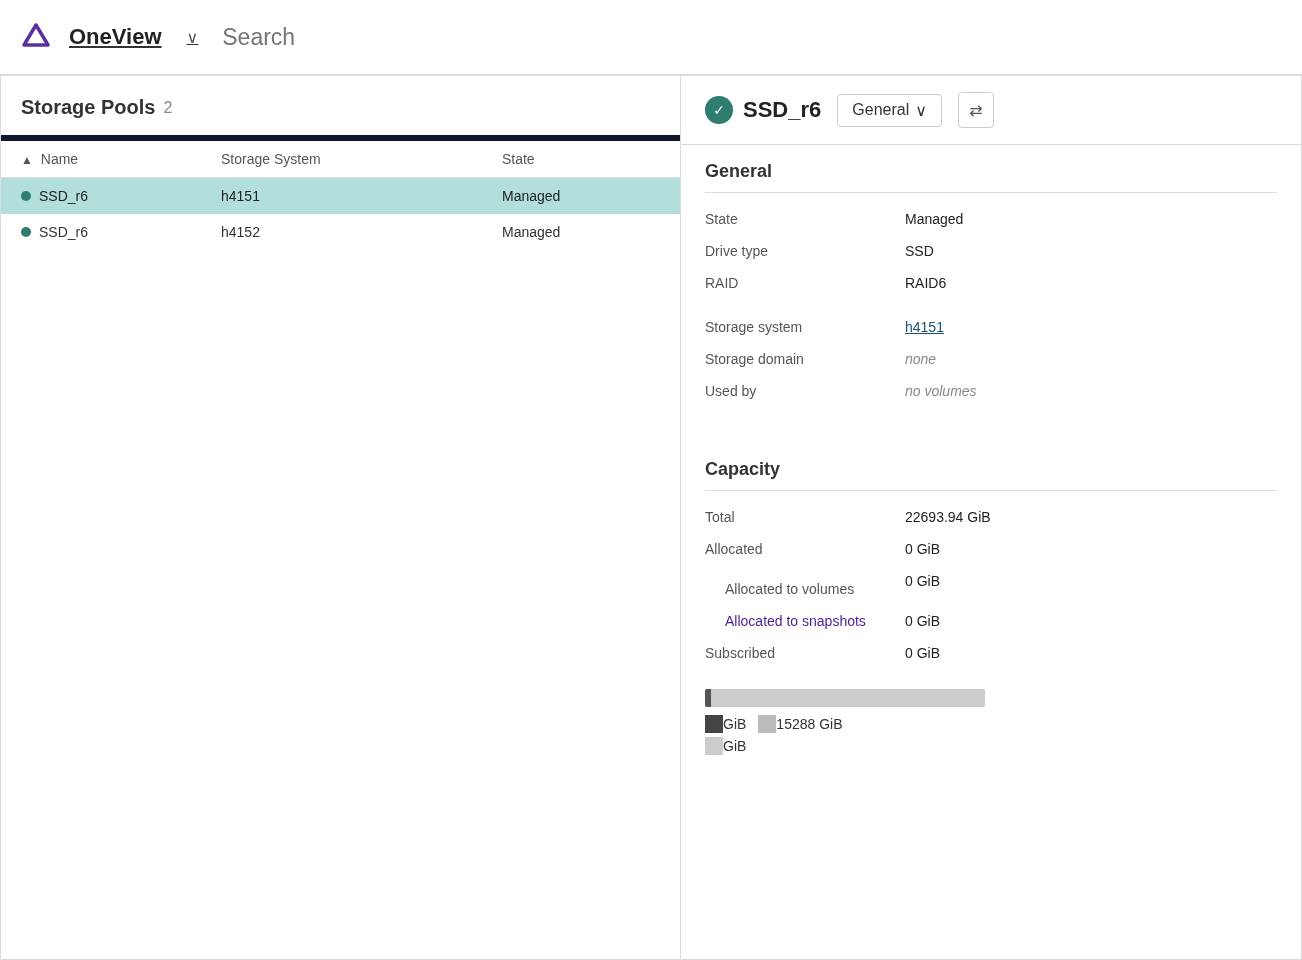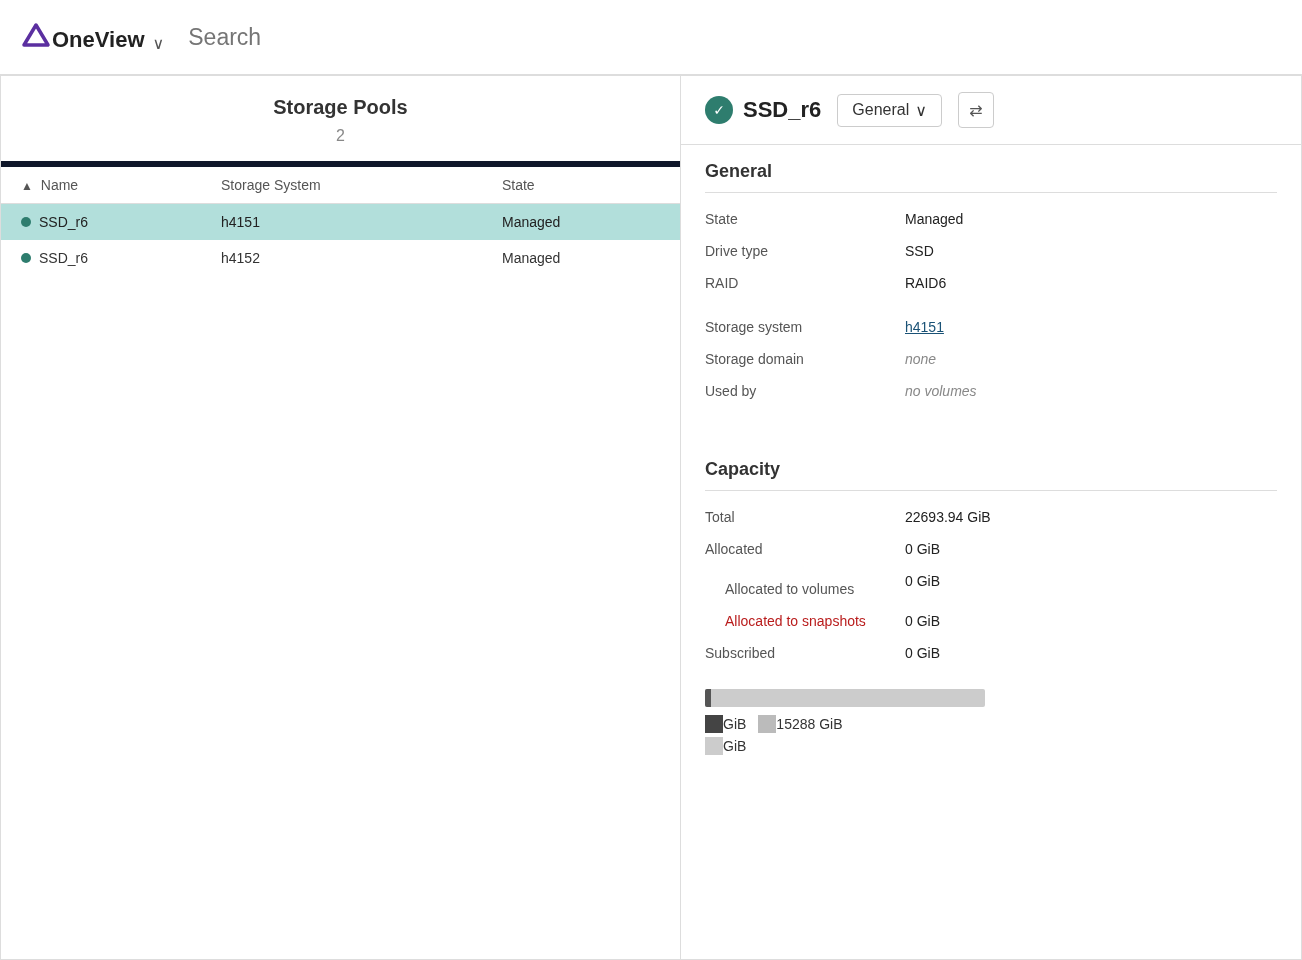--- a/index.html
+++ b/index.html
@@ -17,22 +17,23 @@
     .header {
       display: flex;
       align-items: center;
       padding: 0 20px;
       height: 75px;
       border-bottom: 1px solid #ddd;
       background: #fff;
     }
     .logo-area {
       display: flex;
-      align-items: flex-end;
-      gap: 0;
+      align-items: center;
+      gap: 17px;
+      text-decoration: underline;
     }
     .logo-icon {
       width: 32px;
       height: 32px;
     }
     .app-title {
       font-size: 22px;
       font-weight: 600;
       color: #222;
     }
@@ -71,21 +72,20 @@
       padding: 20px 0;
       overflow-y: auto;
     }
     .panel-title {
       font-size: 20px;
       font-weight: 600;
       padding: 0 20px 16px 20px;
       display: flex;
       align-items: center;
       gap: 8px;
-      flex-direction: column;
     }
     .panel-count {
       font-size: 16px;
       color: #888;
       font-weight: 400;
     }
 
     
     .list-table {
       width: 100%;
@@ -388,21 +388,21 @@
 
           <span class="prop-label">Total</span>
           <span class="prop-value">22693.94 GiB</span>
 
           <span class="prop-label">Allocated</span>
           <span class="prop-value">0 GiB</span>
 
           <span class="prop-label prop-value indent" style="padding-left:20px; color:#555;margin-top:8px;">Allocated to volumes</span>
           <span class="prop-value">0 GiB</span>
 
-          <span class="prop-label prop-value indent" style="padding-left:20px; color:#b91c1c;">Allocated to snapshots</span>
+          <span class="prop-label prop-value indent" style="padding-left:20px; color:#4c1d95;">Allocated to snapshots</span>
           <span class="prop-value">0 GiB</span>
 
           <span class="prop-label">Subscribed</span>
           <span class="prop-value">0 GiB</span>
         </div>
 
         <div style="margin-top: 24px;">
           <div class="capacity-bar-container">
             <div class="capacity-bar-used"></div>
           </div>

